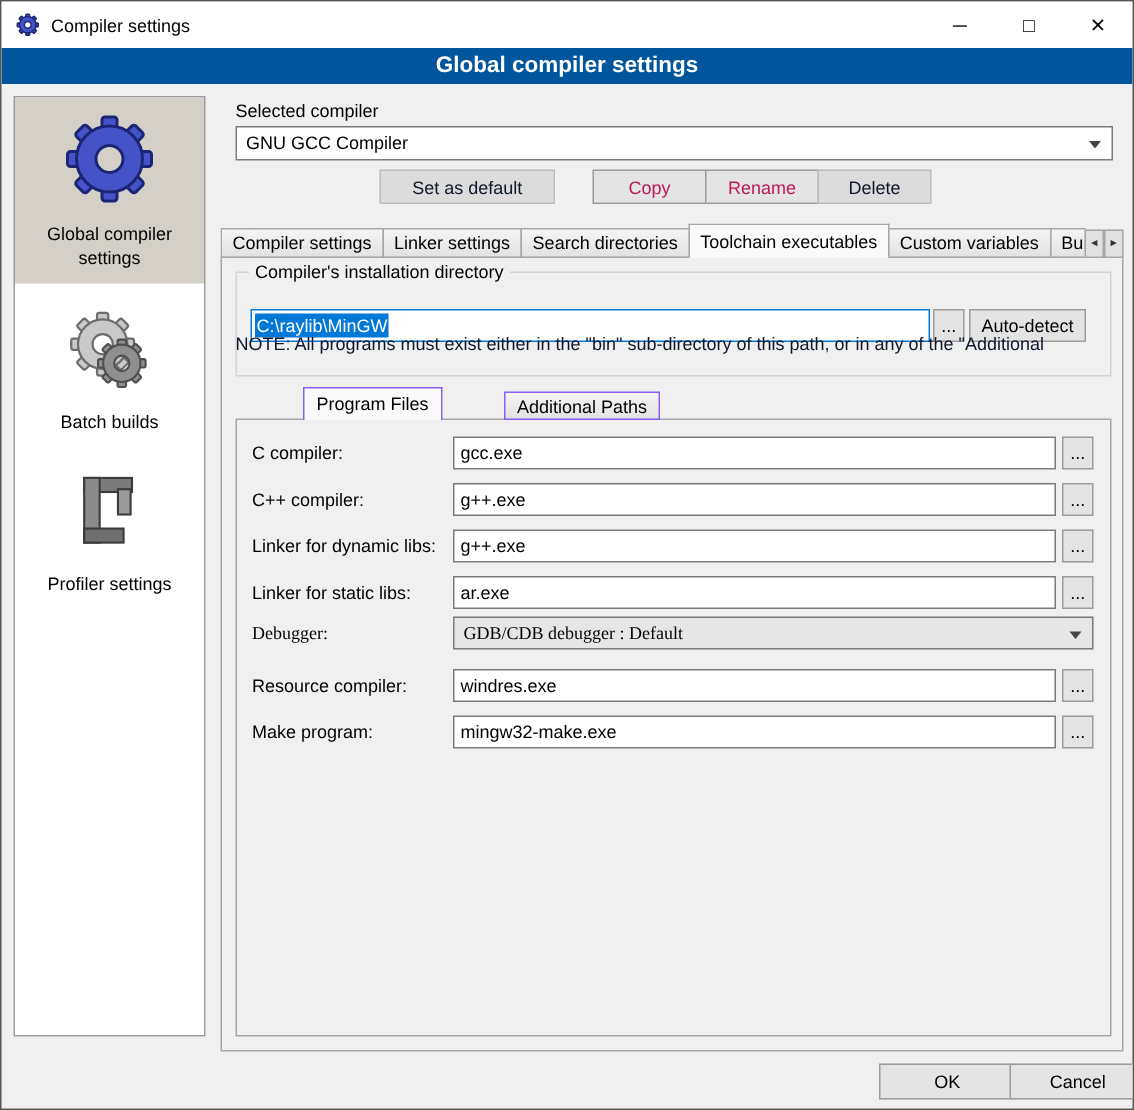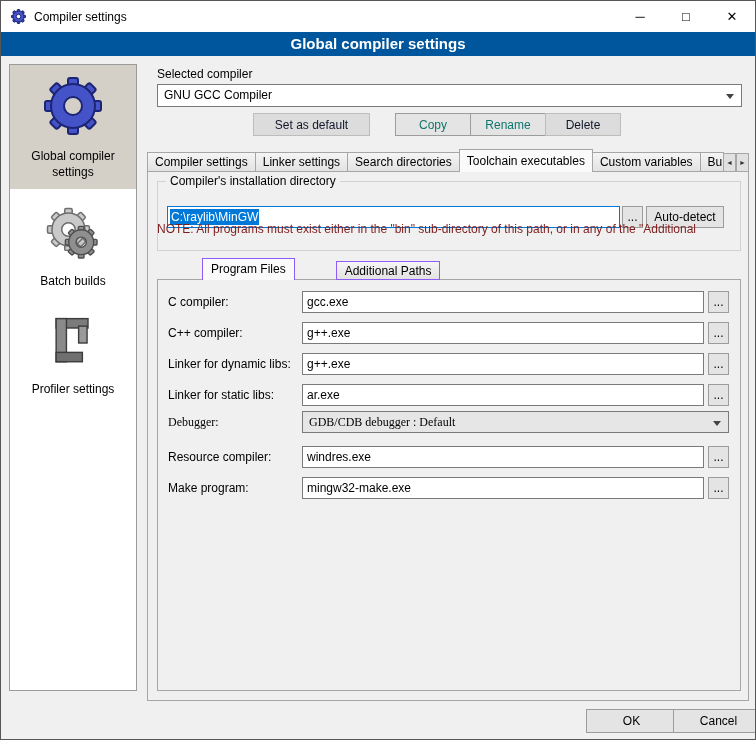--- a/index.html
+++ b/index.html
@@ -47,21 +47,21 @@
     cursor: default;
   }
   .side-item.selected { background: #d4d0c8; }
   .side-item + .side-item { margin-top: 7px; }
   .side-label { text-align: center; line-height: 1.3; width: 116px; }
   
   .lbl { position: absolute; white-space: nowrap; }
   .btn {
     position: absolute; height: 23px;
     background: #e4e4e4; border: 1px solid #9c9c9c;
-    font-family: inherit; font-size: 12px; color: #0f766e;
+    font-family: inherit; font-size: 12px; color: #be185d;
     line-height: 20px; text-align: center; padding: 0;
   }
   .btn.disabled { color: #0f172a; background: #dcdcdc; border-color: #bdbdbd; }
   .combo {
     position: absolute; background: #ffffff; border: 1px solid #7a7a7a;
     line-height: 21px; padding: 0 20px 0 6px; overflow: hidden; white-space: nowrap;
   }
   .combo.gray { background: #e6e6e6; line-height: 20px; }
   .chev {
     position: absolute; right: 7px; top: 9px; width: 0; height: 0;
@@ -106,21 +106,21 @@
     padding: 0 2px; overflow: hidden; white-space: nowrap;
   }
   .sel { background: #0078D7; color: #fff; padding: 1px 1px; }
   .mini-btn {
     position: absolute; height: 22px; background: #e4e4e4;
     border: 1px solid #9c9c9c; font-family: inherit; font-size: 12px;
     line-height: 19px; text-align: center; padding: 0;
   }
   .note {
     position: absolute; left: 9px; top: 50px; width: 568px;
-    color: #7f1d1d; white-space: nowrap; overflow: hidden;
+    color: #0f172a; white-space: nowrap; overflow: hidden;
   }
   
   .subtabbar {
     position: absolute; left: 12px; top: 86px; height: 22px;
     display: flex; align-items: flex-end; z-index: 3;
   }
   .subtab {
     height: 19px; line-height: 18px; padding: 0 8px; white-space: nowrap;
     background: linear-gradient(#f5f5f5, #e2e2e2);
     border: 1px solid #8b5cf6; margin-right: -1px; margin-left: 42px;

